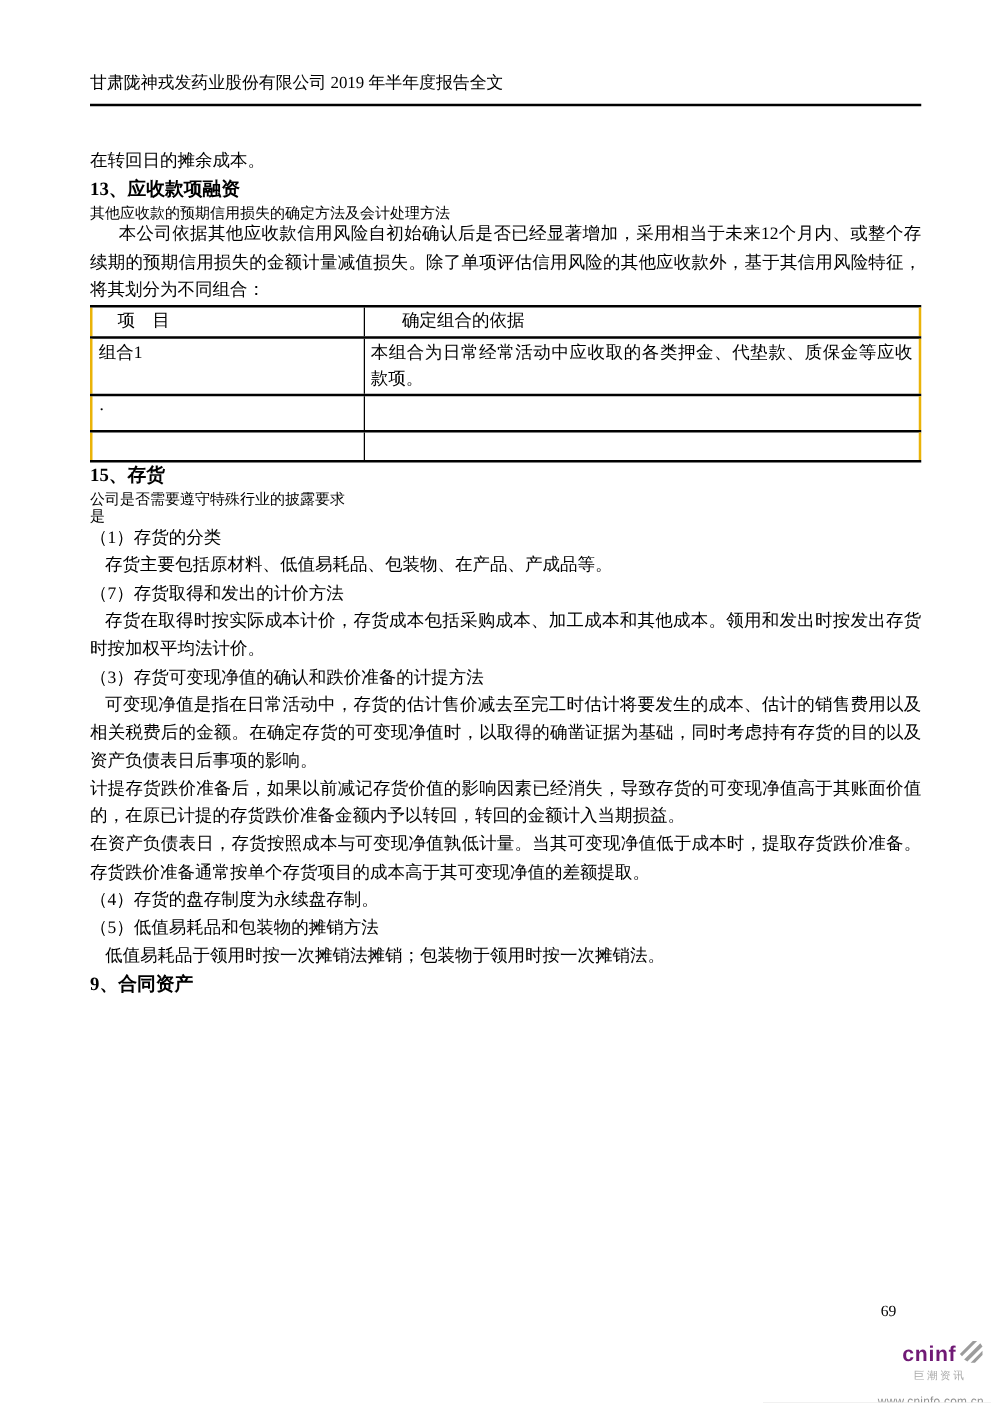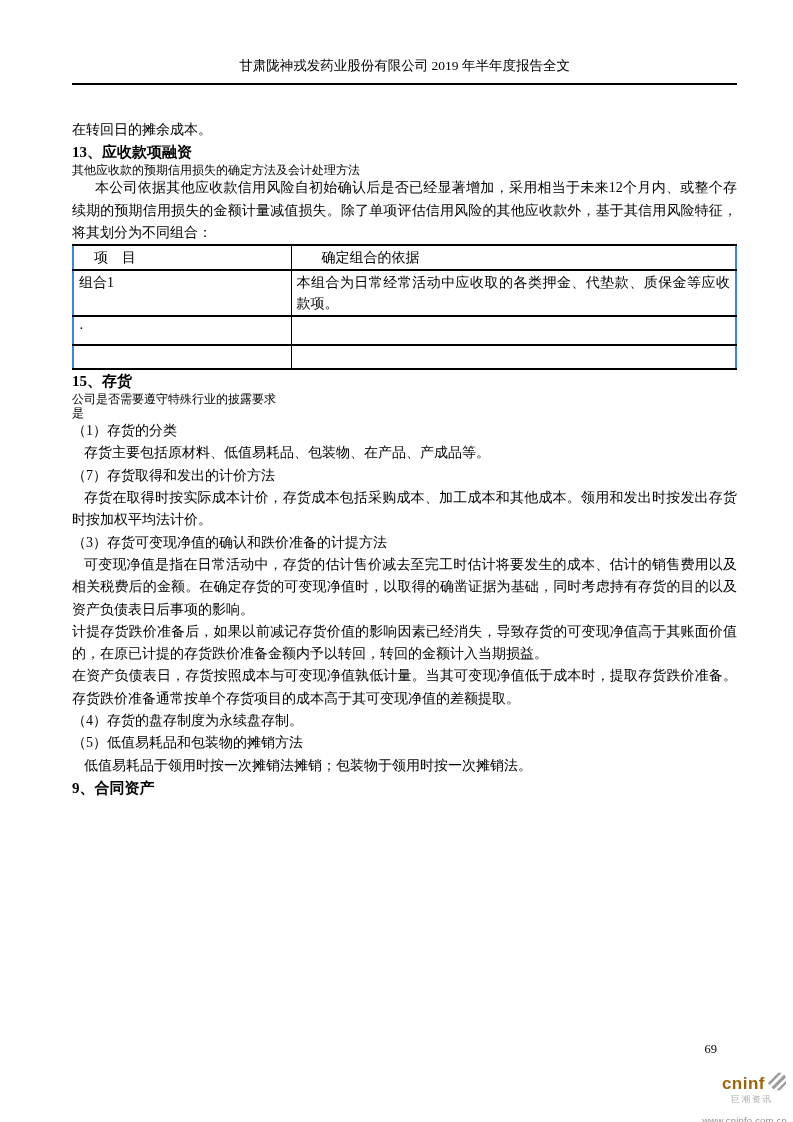--- a/index.html
+++ b/index.html
@@ -8,21 +8,21 @@
     width:793px;height:1122px;
     margin:0 auto;
     background:#ffffff;
     font-family:"Liberation Serif","DejaVu Serif",serif;
     color:#000;
     overflow:hidden;
   }
   
   .doc-header{
     position:absolute;left:72px;width:665px;top:57px;
-    text-align:center;
+    text-align:left;
     font-size:13.5px;line-height:18px;
     padding-bottom:8px;
     border-bottom:2px solid #000;
   }
   
   .doc-main{position:absolute;left:72px;width:665px;top:96px;margin-top:23px;}
   .doc-main p{margin:0;}
   .body-text{font-size:14px;line-height:22.3px;text-align:justify;}
   .small-text{font-size:12px;line-height:14px;}
   .h-num{font-size:15px;font-weight:bold;line-height:22px;}
@@ -39,21 +39,21 @@
   .mt-ind{margin-top:11px;}
   .mt-items{margin-top:8px;}
   .mt-h16{margin-top:4px;}
 
   
   table.comp-table{
     width:100%;
     border-collapse:collapse;
     table-layout:fixed;
     margin-top:0px;
-    border:2px solid #3b82f6;
+    border:2px solid #eab308;
   }
   table.comp-table col.c1{width:218px;}
   table.comp-table th,
   table.comp-table td{
     border-left:1px solid #000;
     border-right:1px solid #000;
     border-top:2px solid #000;
     border-bottom:2px solid #000;
     font-size:14px;
     font-weight:normal;
@@ -76,21 +76,21 @@
     font-size:12.5px;
   }
   .cninfo-logo{
     position:absolute;right:6px;top:1072px;width:92px;
     font-family:"Liberation Sans","DejaVu Sans",sans-serif;
     color:#9c9c9c;
     line-height:1;
     text-align:right;
   }
   .logo-row{display:flex;align-items:center;justify-content:flex-end;gap:1px;}
-  .logo-brand{font-weight:bold;font-size:17px;letter-spacing:.5px;color:#a16207;}
+  .logo-brand{font-weight:bold;font-size:17px;letter-spacing:.5px;color:#701a75;}
   .logo-caption{font-size:8.5px;letter-spacing:2px;color:#a8a8a8;margin:1px 14px 1px 0;}
   .logo-url{font-size:9.5px;color:#8f8f8f;letter-spacing:.2px;margin-top:12px;}
 </style>
 </head>
 <body>
 
 <div class="page">
 
   <div class="doc-header">
     <span>甘肃陇神戎发药业股份有限公司 2019 年半年度报告全文</span>

